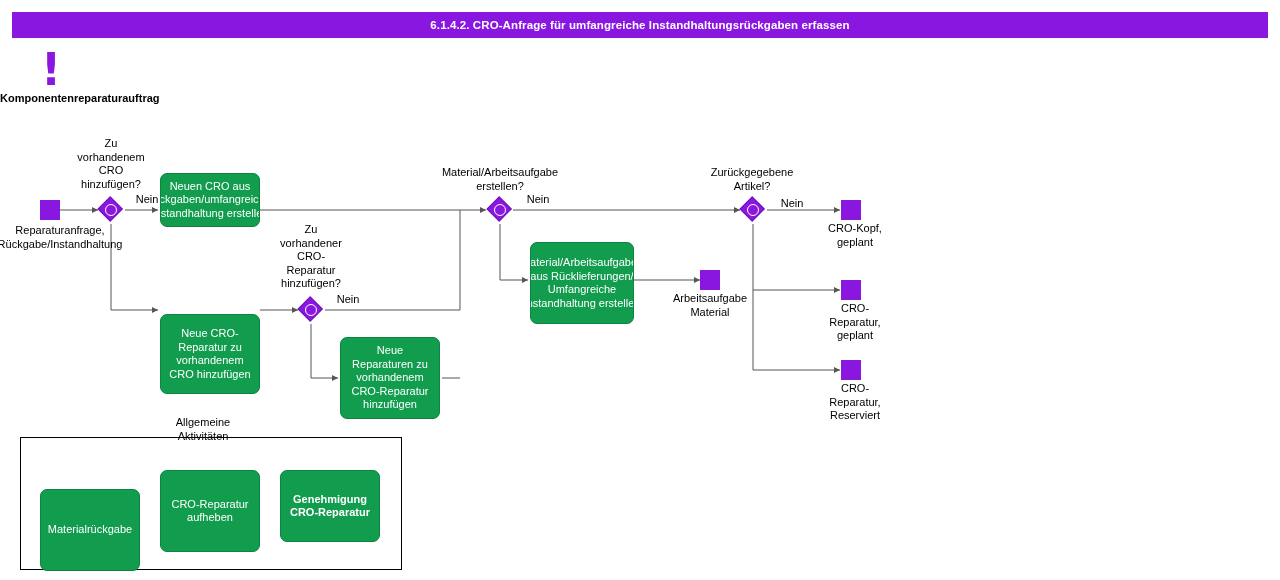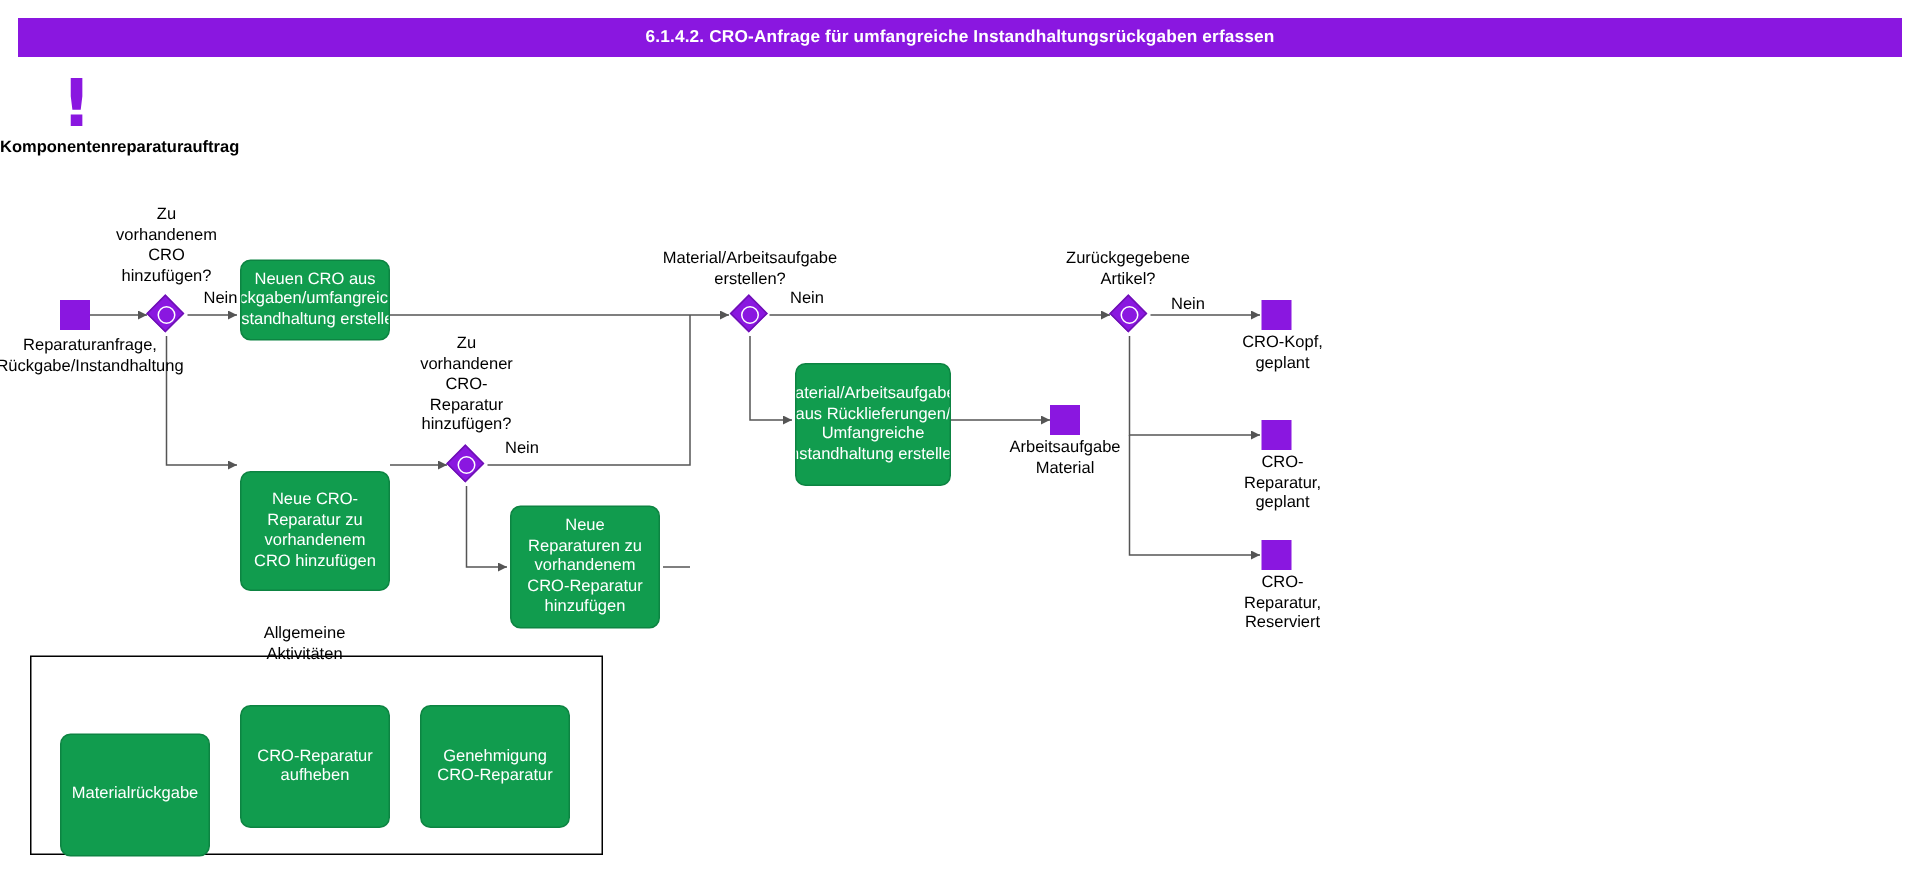--- a/index.html
+++ b/index.html
@@ -247,16 +247,16 @@
   <div class="label" style="left:810px; top:382px; width:90px;">CRO-
 Reparatur,
 Reserviert</div>
 
   <div class="label" style="left:153px; top:416px; width:100px;">Allgemeine
 Aktivitäten</div>
   <div class="group-box" style="left:20px; top:437px; width:382px; height:133px;"></div>
   <div class="task" style="left:40px; top:470px; width:100px; height:82px;margin-top:19px;">Materialrückgabe</div>
   <div class="task" style="left:160px; top:470px; width:100px; height:82px;">CRO-Reparatur
 aufheben</div>
-  <div class="task" style="left:280px; top:470px; width:100px; height:82px;">Genehmigung
+  <div class="task" style="left:280px; top:470px; width:100px; height:72px;font-weight:bold;">Genehmigung
 CRO-Reparatur</div>
 
 </div>
 
 </body></html>

